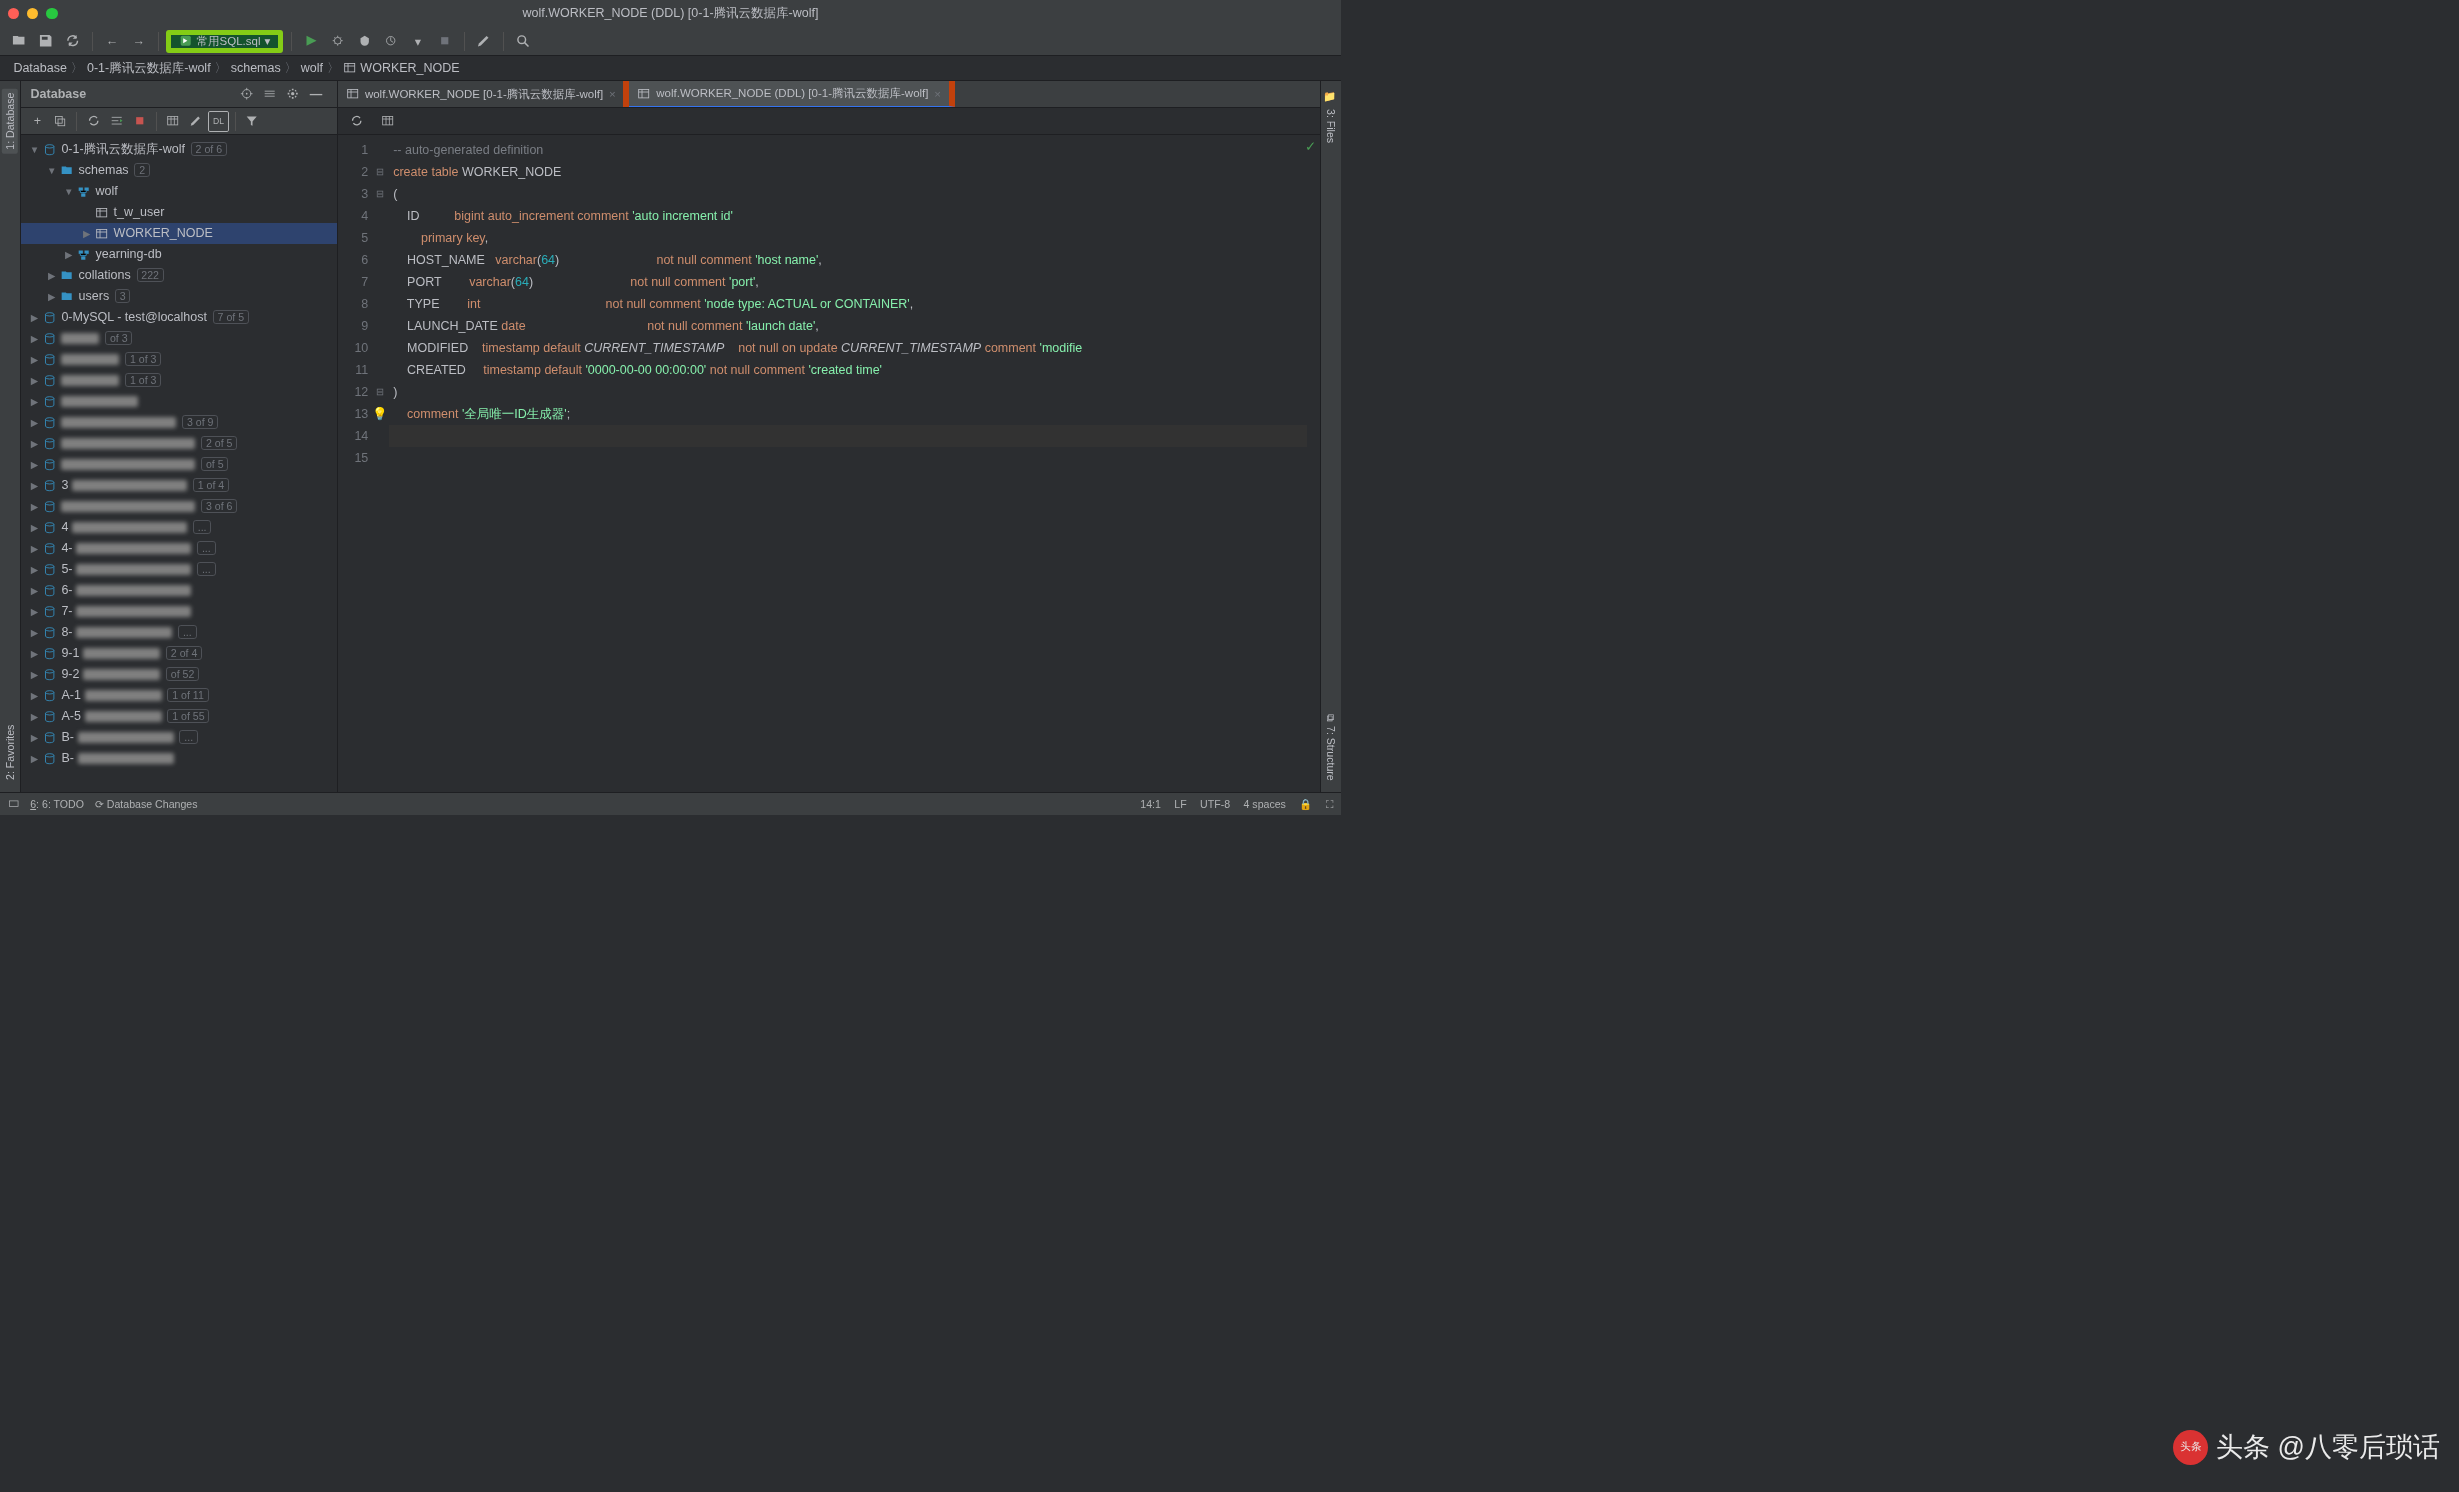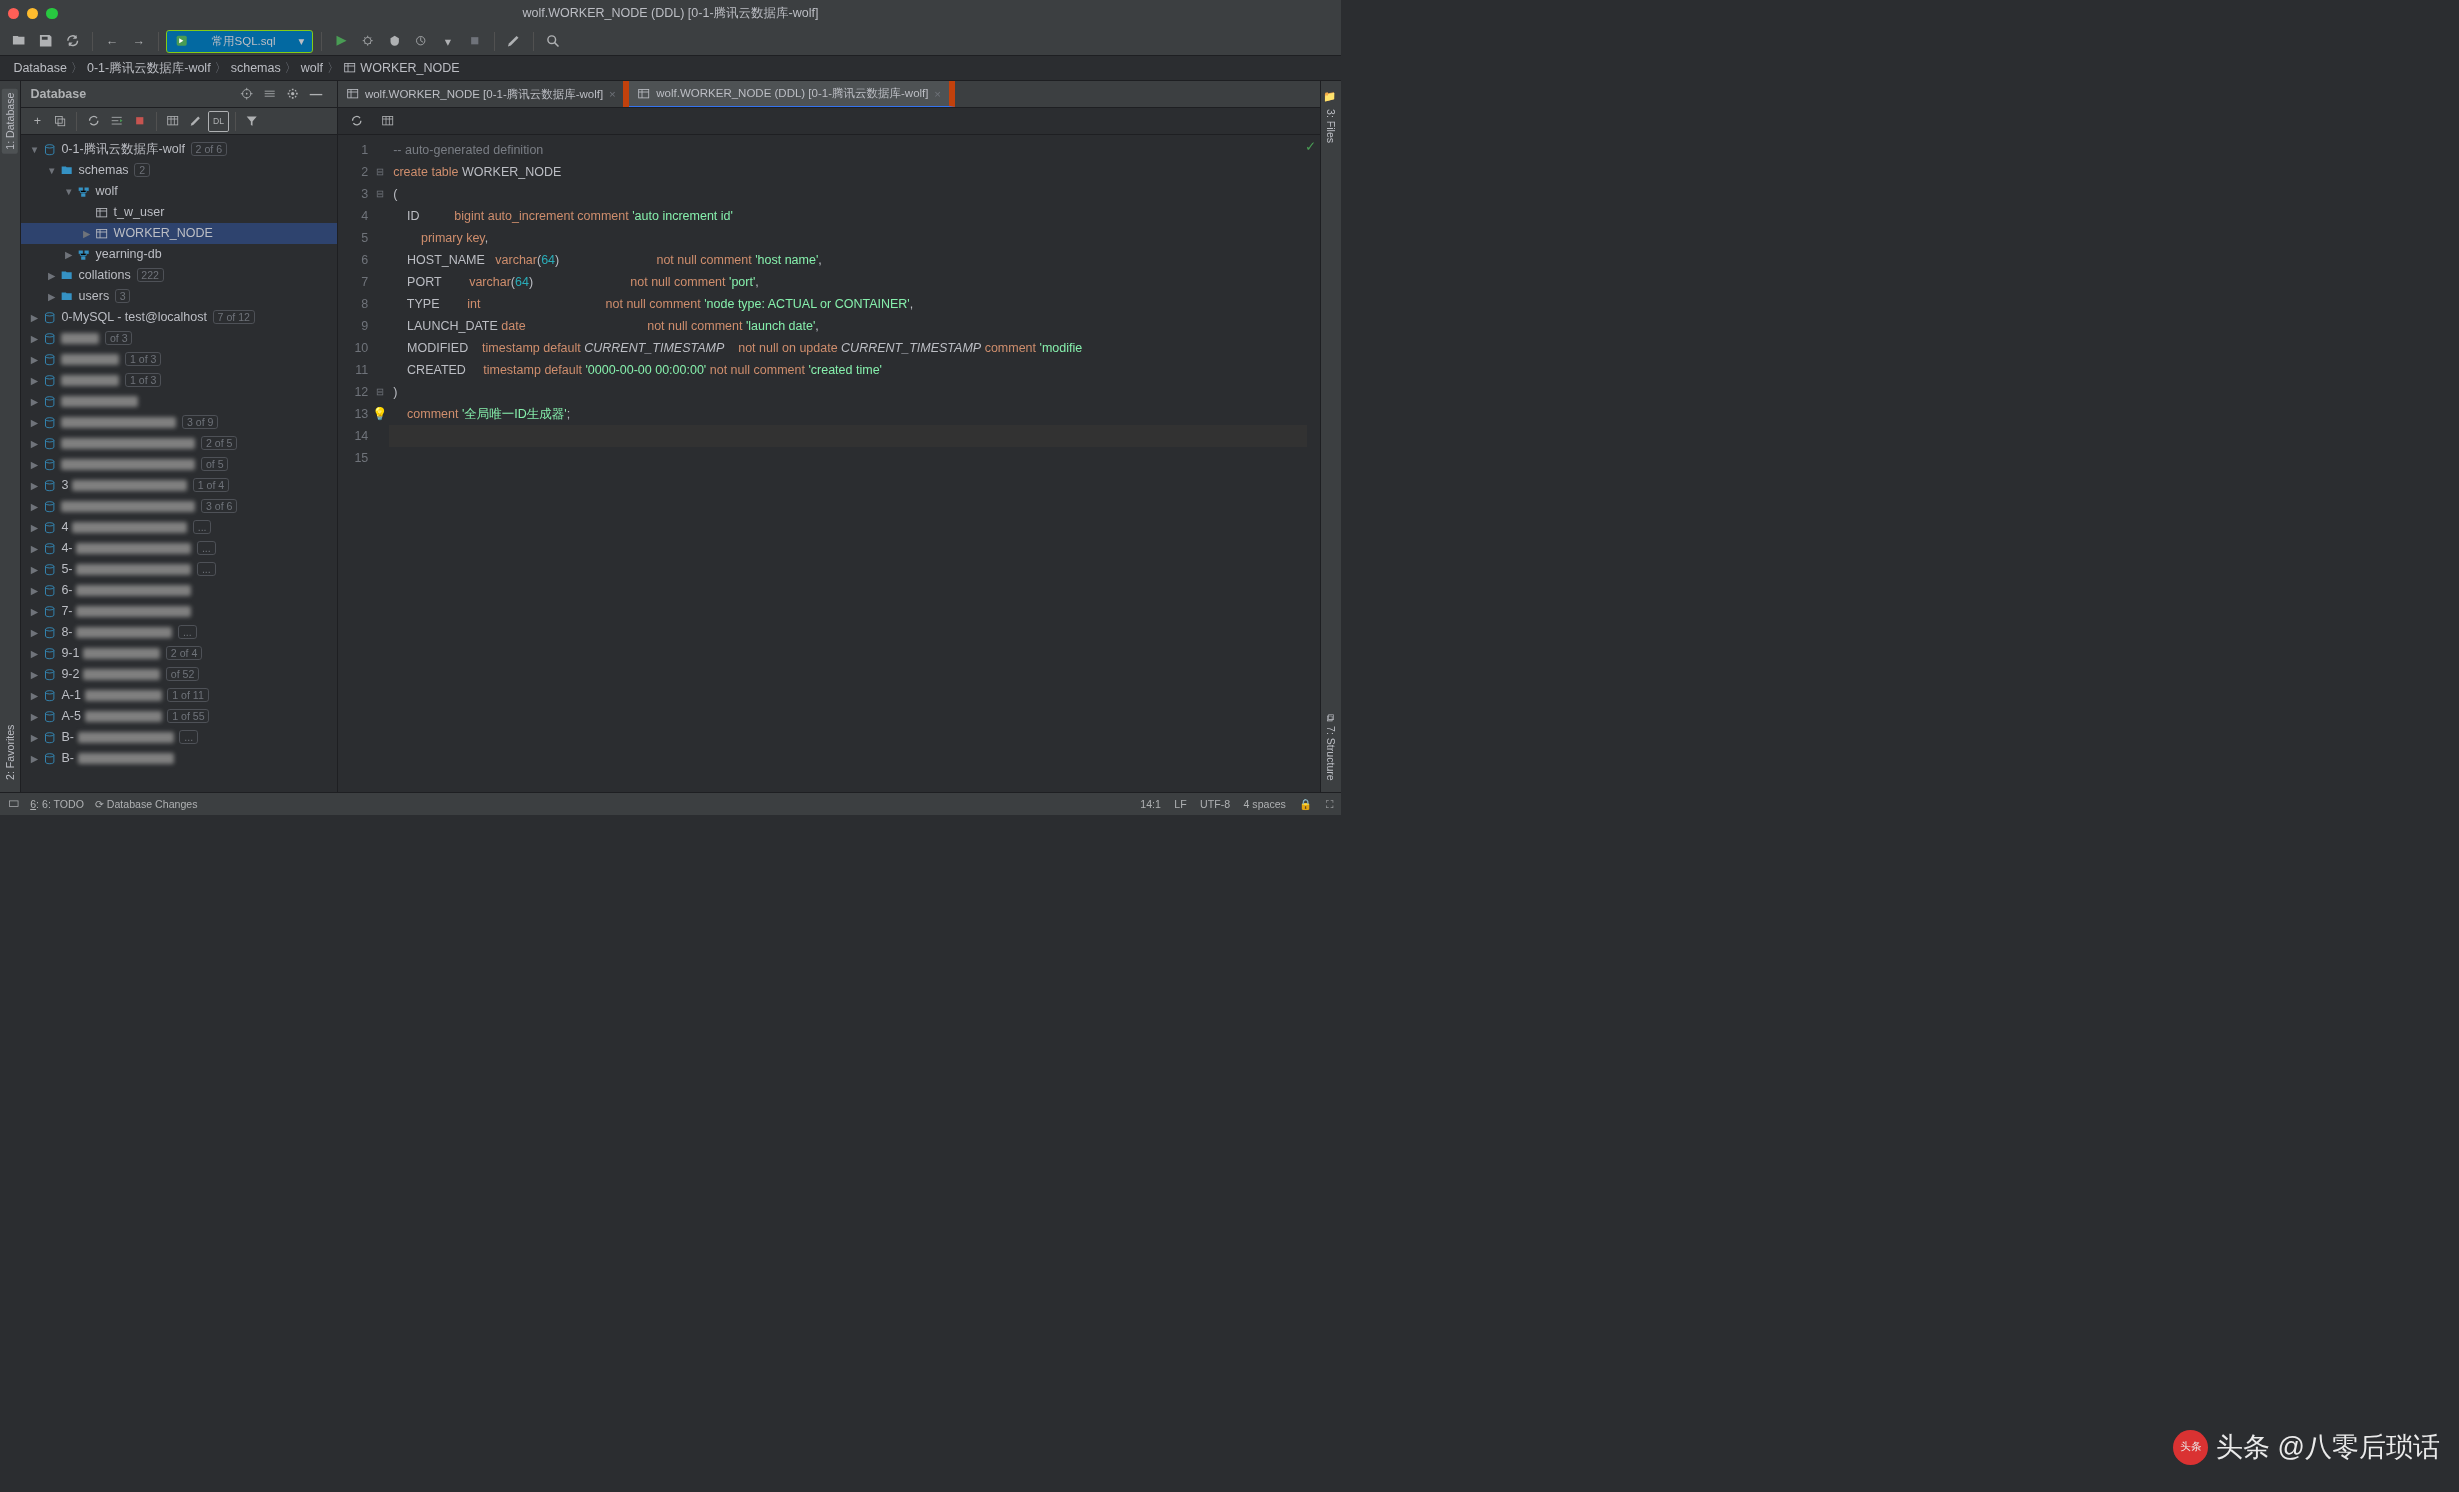--- a/index.html
+++ b/index.html
@@ -8,21 +8,21 @@
 .titlebar { height: 27px; background: #3c3f41; display: flex; align-items: center; padding: 0 7.7px; position: relative; }
 .traffic-lights { display: flex; gap: 7.7px; }
 .light { width: 11.5px; height: 11.5px; border-radius: 50%; }
 .light.red { background: #ff5f57; }
 .light.yellow { background: #febc2e; }
 .light.green { background: #28c840; }
 .title { position: absolute; left: 50%; transform: translateX(-50%); font-size: 12.5px; color: #bcbec4; }
 .toolbar { height: 29px; background: #3c3f41; border-bottom: 1px solid #1e1f22; display: flex; align-items: center; padding: 0 7.7px; gap: 3.8px; }
 .tb-btn { width: 23px; height: 23px; display: flex; align-items: center; justify-content: center; color: #afb1b3; cursor: pointer; }
 .tb-sep { width: 1px; height: 19px; background: #515151; margin: 0 3.8px; }
-.run-config { background: #0369a1; border: 1px solid #84cc16; border-radius: 2.9px; padding: 1.9px 7.7px; display: flex; align-items: center; gap: 23px; font-size: 11.5px; height: 23px; color: #bcbec4; }
+.run-config { background: #14532d; border: 5px solid #84cc16; border-radius: 2.9px; padding: 1.9px 7.7px; display: flex; align-items: center; gap: 4px; font-size: 11.5px; height: 23px; color: #bcbec4; }
 .run-btn { color: #499c54; }
 .breadcrumb { height: 25px; background: #2b2d30; border-bottom: 1px solid #1e1f22; display: flex; align-items: center; padding: 0 13.4px; font-size: 12.5px; color: #bcbec4; gap: 3.8px; }
 .crumb { cursor: pointer; }
 .crumb-sep { color: #6f737a; }
 .main { flex: 1; display: flex; overflow: hidden; }
 .side-left { width: 21px; background: #3c3f41; border-right: 1px solid #1e1f22; display: flex; flex-direction: column; align-items: center; padding-top: 7.7px; gap: 11.5px; }
 .side-left .tab { writing-mode: vertical-rl; transform: rotate(180deg); font-size: 10.6px; color: #bcbec4; cursor: pointer; padding: 3.8px 1.9px; }
 .side-right { width: 21px; background: #3c3f41; border-left: 1px solid #1e1f22; display: flex; flex-direction: column; padding-top: 7.7px; }
 .side-right .tab { writing-mode: vertical-rl; font-size: 10.6px; color: #bcbec4; cursor: pointer; padding: 3.8px 1.9px; display:flex; align-items:center; gap:3.8px;}
 .side-right .bottom { margin-top: auto; margin-bottom: 7.7px; }
@@ -333,21 +333,21 @@
           </div>
           <div class="tree-item" style="padding-left: 5.8px;">
             <span class="tree-arrow">▶</span>
             <span class="tree-icon">
               <svg width="13.4" height="13.4" viewBox="0 0 16 16">
                 <ellipse cx="8" cy="4" rx="5" ry="2" fill="none" stroke="#3592c4"></ellipse>
                 <path fill="none" stroke="#3592c4" d="M3 4v8c0 1 2 2 5 2s5-1 5-2V4"></path>
               </svg>
             </span>
             <span class="tree-label">0-MySQL - test@localhost</span>
-            <span class="tree-count">7 of 12</span>
+            <span class="tree-count">7 of 5</span>
           </div>
           <div class="tree-item" style="padding-left: 5.8px;">
             <span class="tree-arrow">▶</span>
             <span class="tree-icon">
               <svg width="13.4" height="13.4" viewBox="0 0 16 16">
                 <ellipse cx="8" cy="4" rx="5" ry="2" fill="none" stroke="#3592c4"></ellipse>
                 <path fill="none" stroke="#3592c4" d="M3 4v8c0 1 2 2 5 2s5-1 5-2V4"></path>
               </svg>
             </span>
             <span class="blur" style="width:38px"></span>

